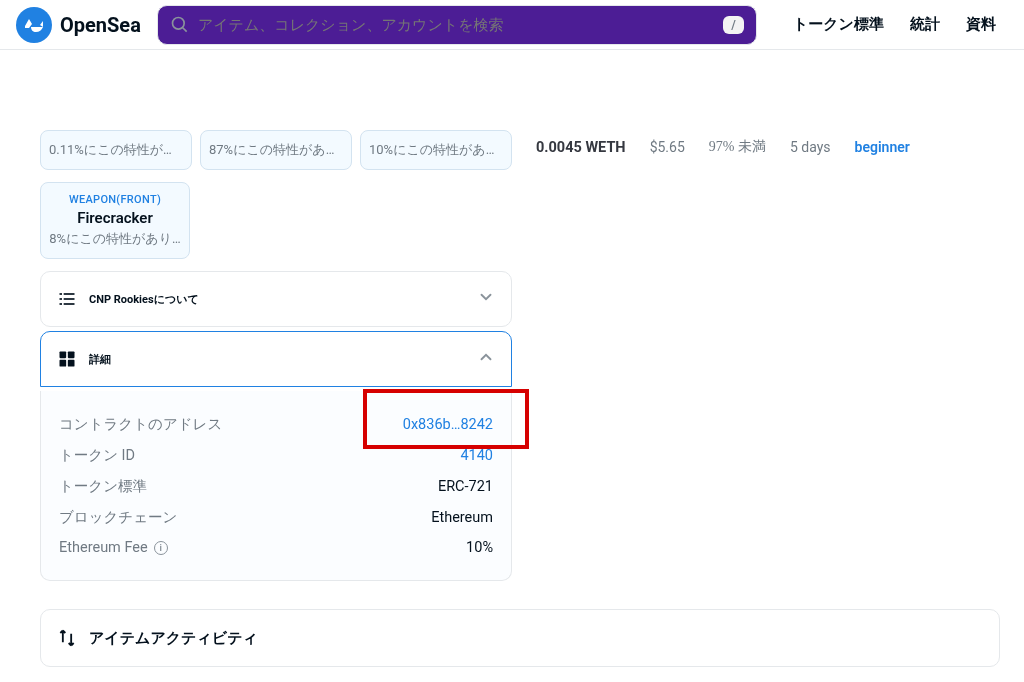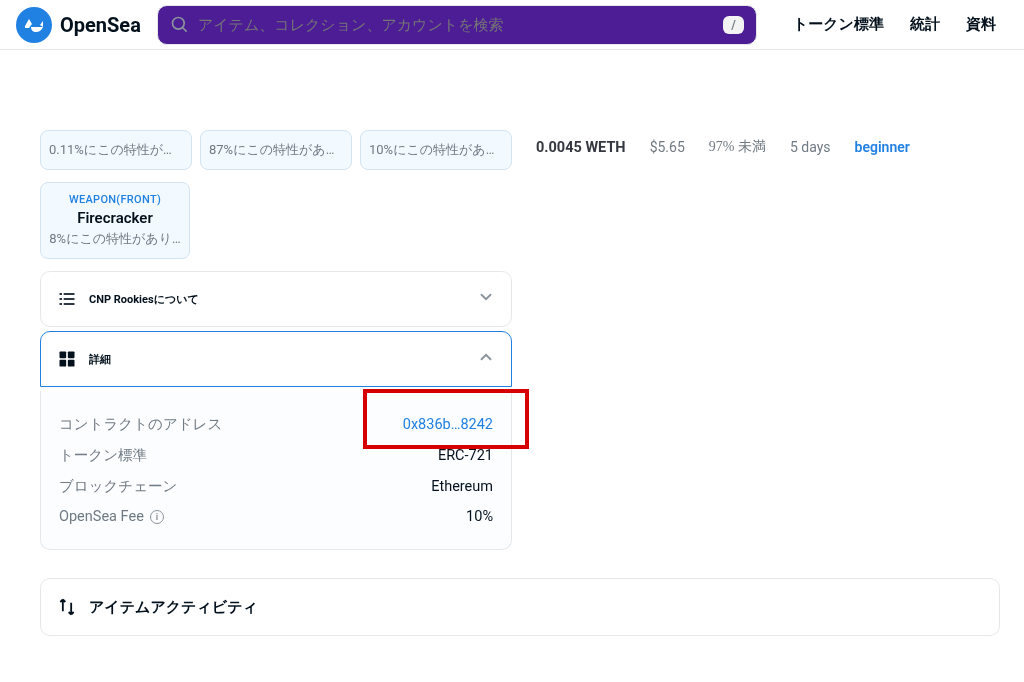--- a/index.html
+++ b/index.html
@@ -152,30 +152,34 @@
         </span>
       </div>
     </div>
     <div class="details-body">
       <div class="red-box"></div>
       <div class="detail-row">
         <span class="detail-label">コントラクトのアドレス</span>
         <span class="detail-value link">0x836b…8242</span>
       </div>
       <div class="detail-row">
+        <span class="detail-label">トークン ID</span>
+        <span class="detail-value link">4140</span>
+      </div>
+      <div class="detail-row">
         <span class="detail-label">トークン標準</span>
         <span class="detail-value">ERC-721</span>
       </div>
       <div class="detail-row">
         <span class="detail-label">ブロックチェーン</span>
         <span class="detail-value">Ethereum</span>
       </div>
       <div class="detail-row">
         <span class="detail-label">
-          <span>OpenSea Fee</span>
+          <span>Ethereum Fee</span>
           <span class="info-icon">i</span>
         </span>
         <span class="detail-value">10%</span>
       </div>
     </div>
 
     <div class="activity" style="width: 960px; margin-top: 28px;">
       <div class="activity-header">
         <span class="accordion-icon-wrap">
           <svg width="20" height="20" viewBox="0 0 24 24" fill="none" stroke="currentColor" stroke-width="2.2">

